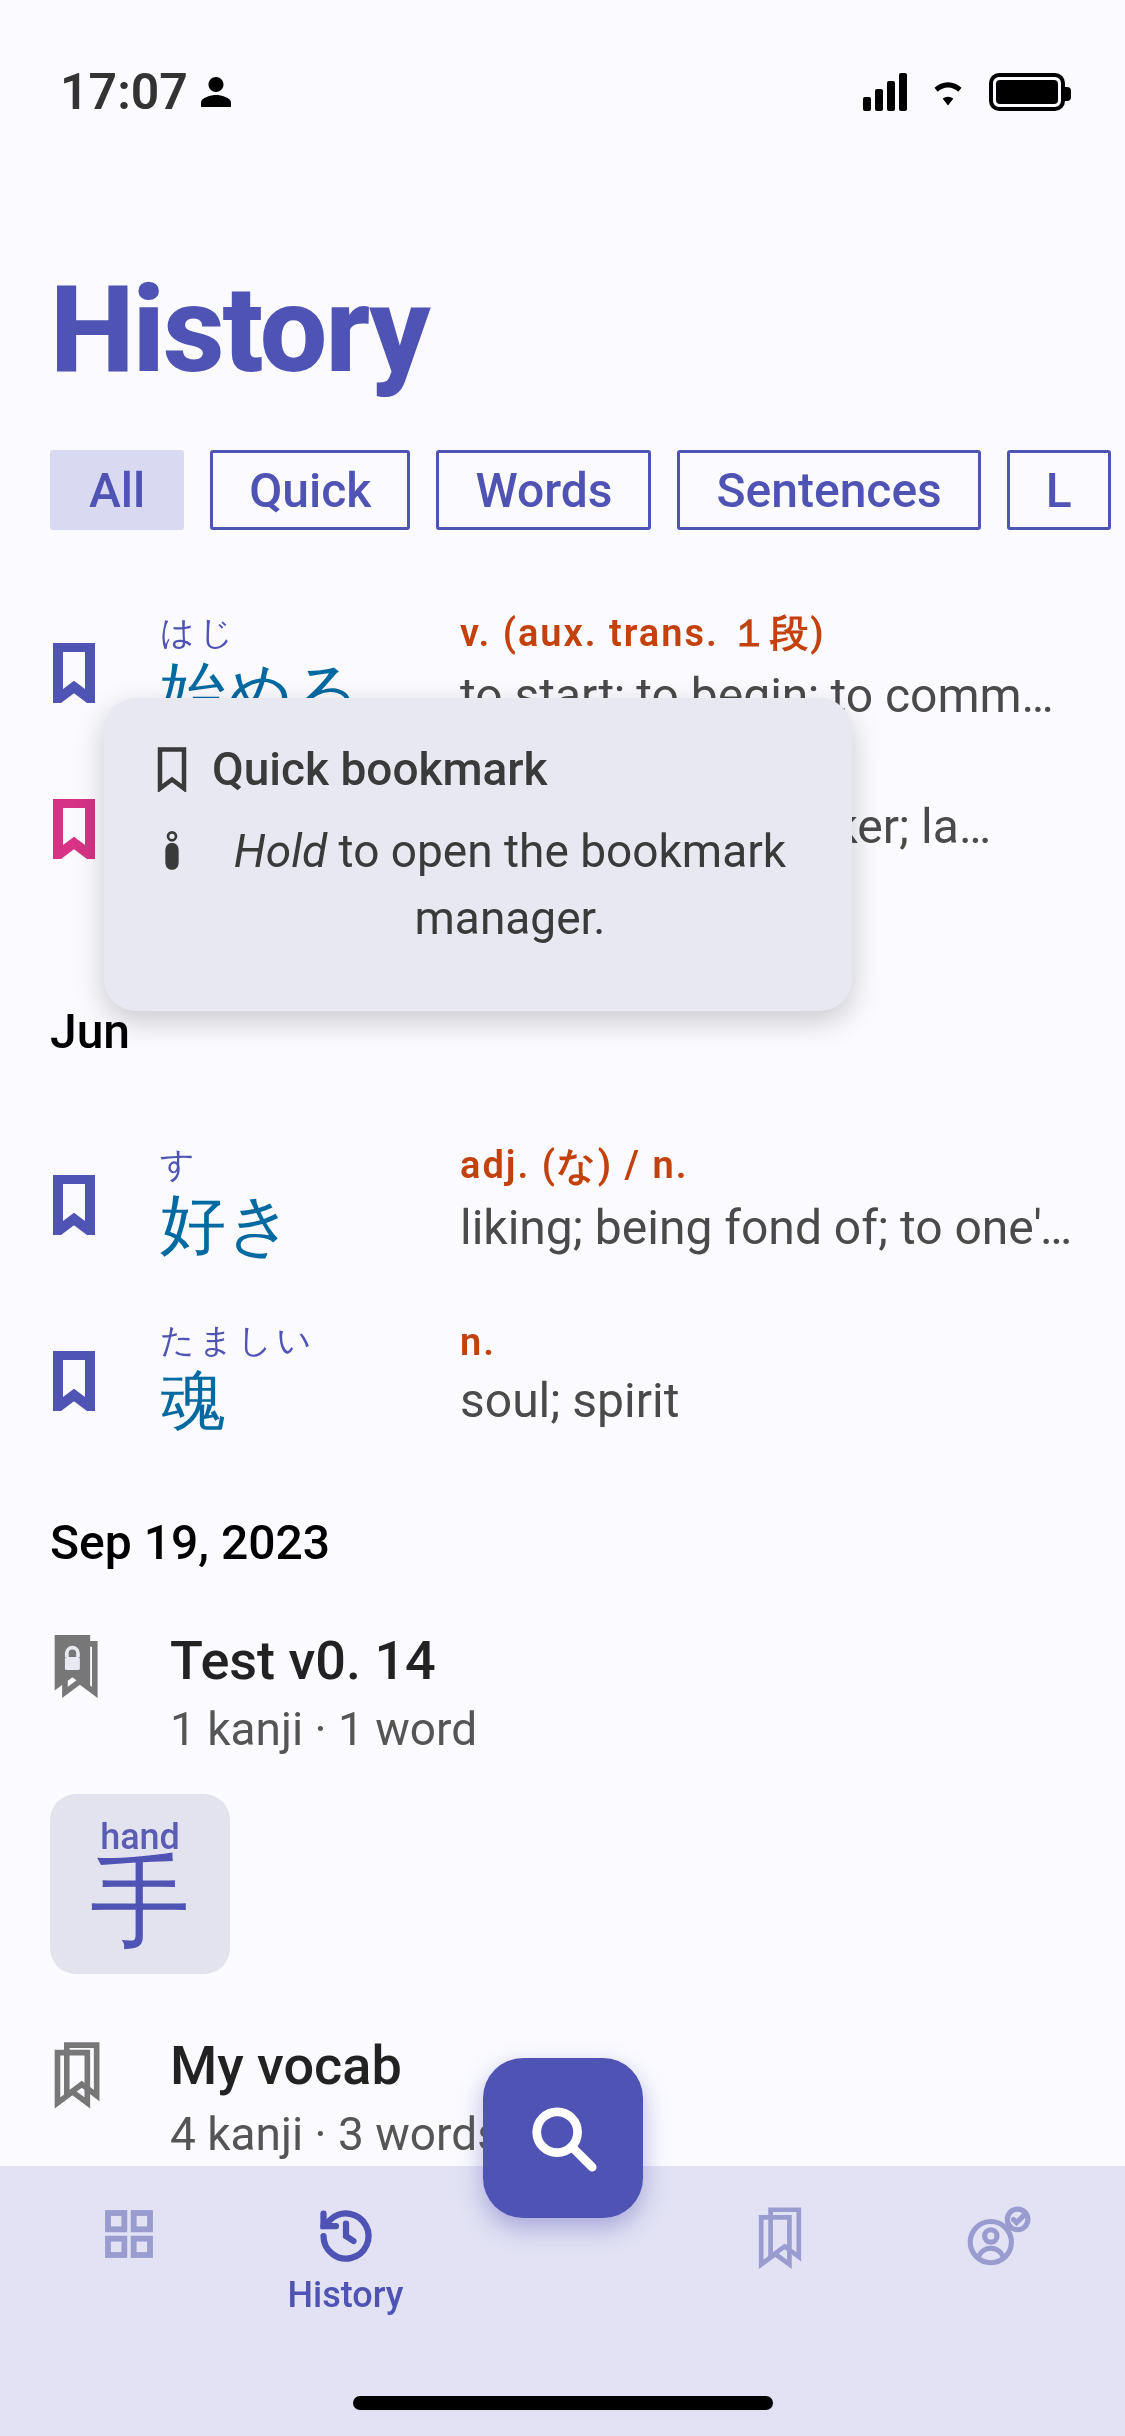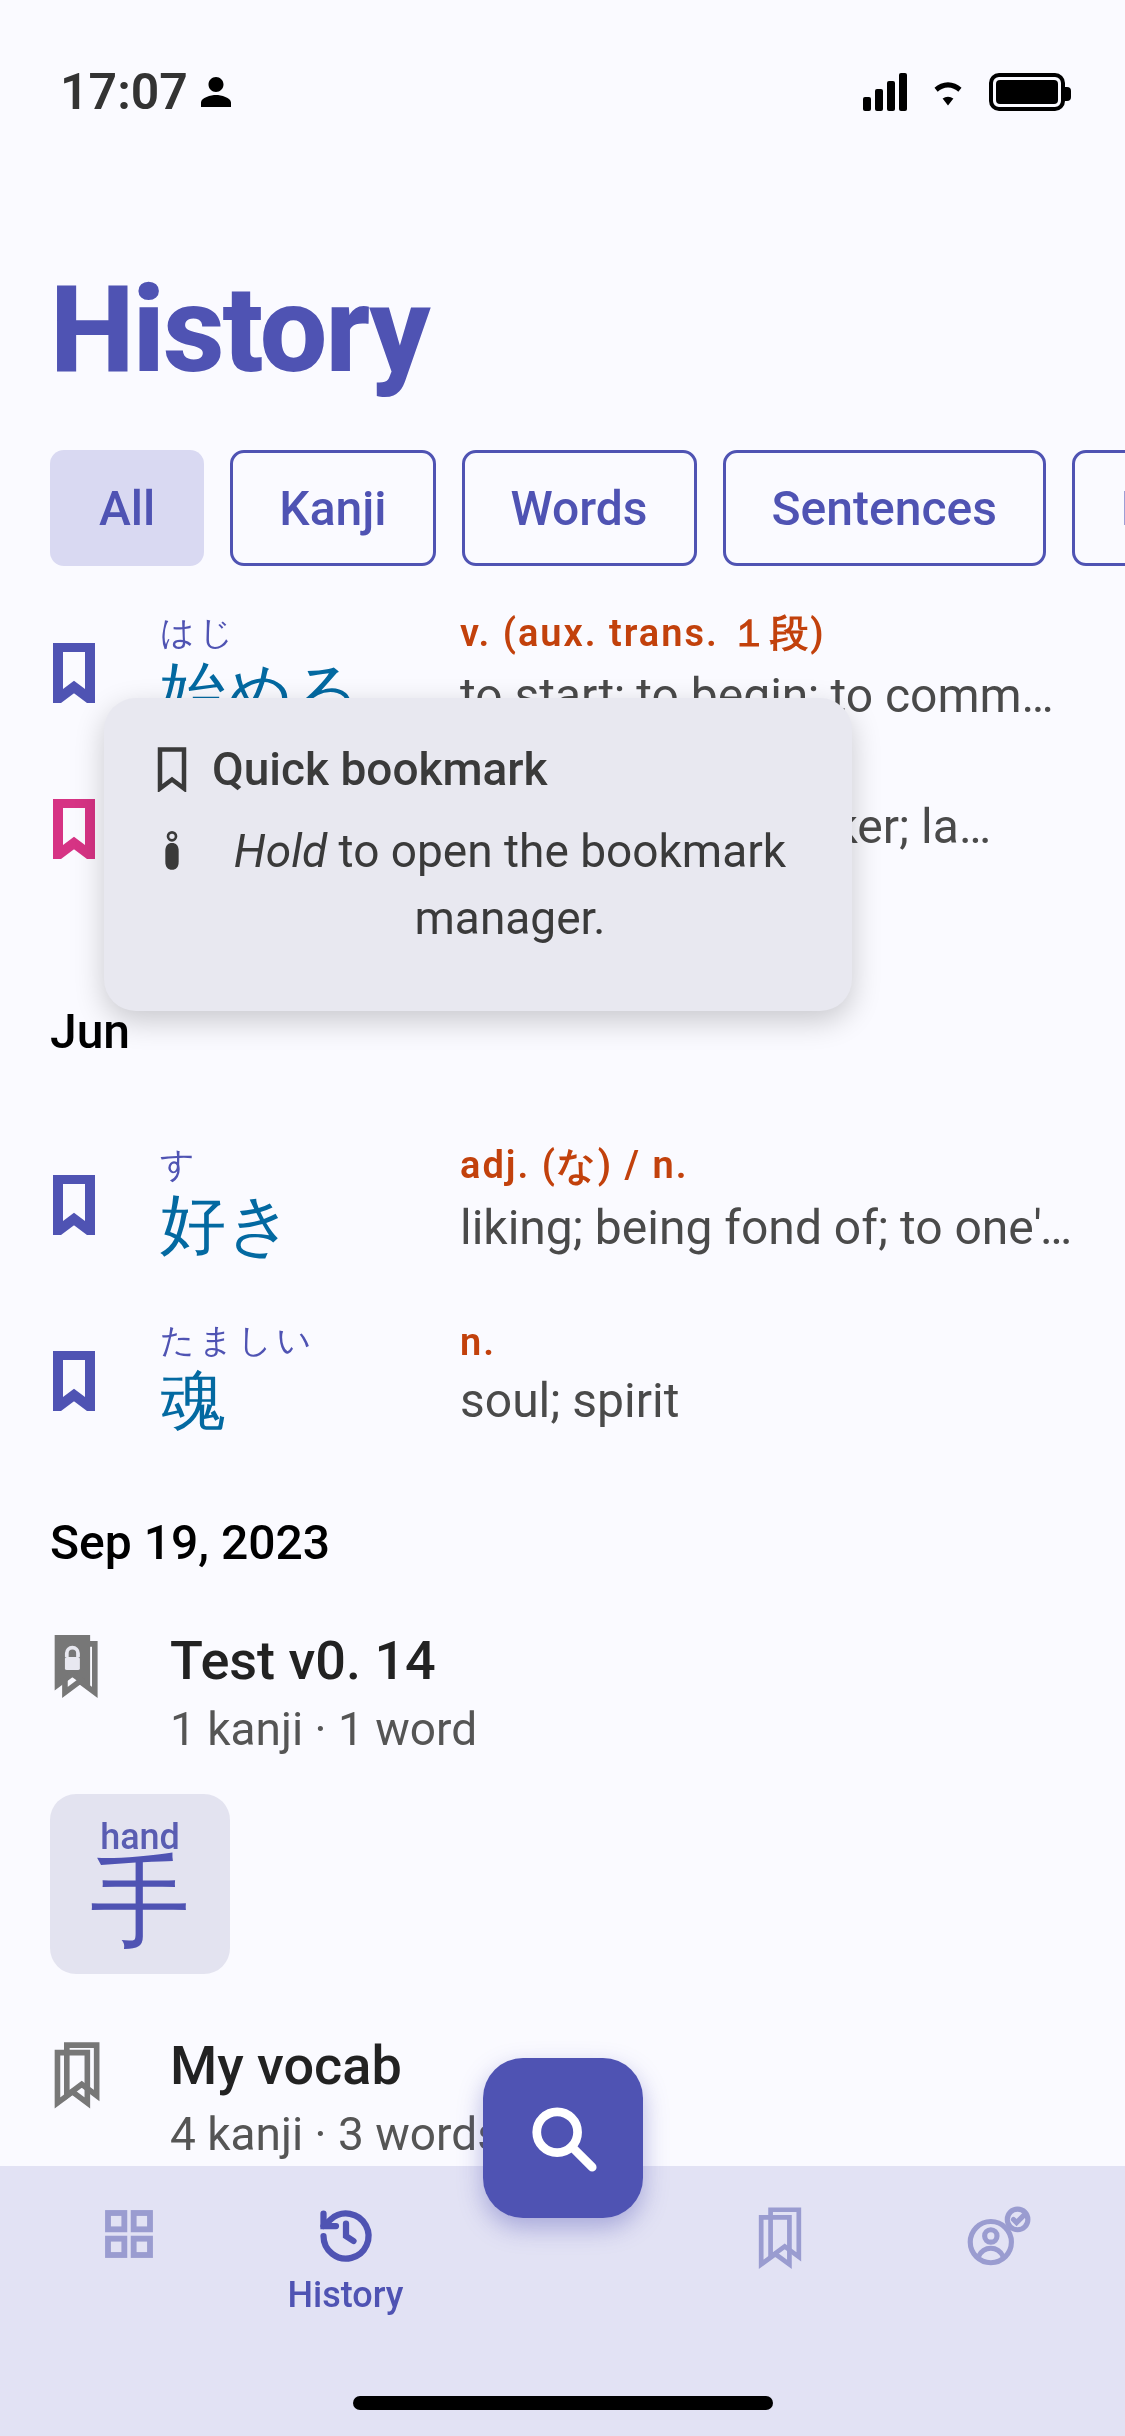--- a/index.html
+++ b/index.html
@@ -67,24 +67,24 @@
   .chips {
     position: absolute;
     top: 450px;
     left: 50px;
     right: 0;
     display: flex;
     gap: 26px;
     overflow: hidden;
   }
   .chip {
-    height: 116px;
-    padding: 0 46px;
+    height: 80px;
+    padding: 0 36px;
     border: 3px solid #4f53b3;
-    border-radius: 14px;
+    border-radius: 3px;
     display: flex;
     align-items: center;
     justify-content: center;
     font-size: 48px;
     font-weight: 500;
     color: #4f53b3;
     background: transparent;
     white-space: nowrap;
   }
   .chip.active {
@@ -268,21 +268,21 @@
     <div class="battery">
         <div class="battery-fill"></div>
       </div>
   </div>
 </div>
 
 <h1 class="page-title">History</h1>
 
 <div class="chips">
   <div class="chip active">All</div>
-  <div class="chip">Kanji</div>
+  <div class="chip">Quick</div>
   <div class="chip">Words</div>
   <div class="chip">Sentences</div>
   <div class="chip">L</div>
 </div>
 
 <div class="list">
 
   <div class="row">
     <div class="bm-col">
       <svg width="48" height="60" viewBox="0 0 24 30">

